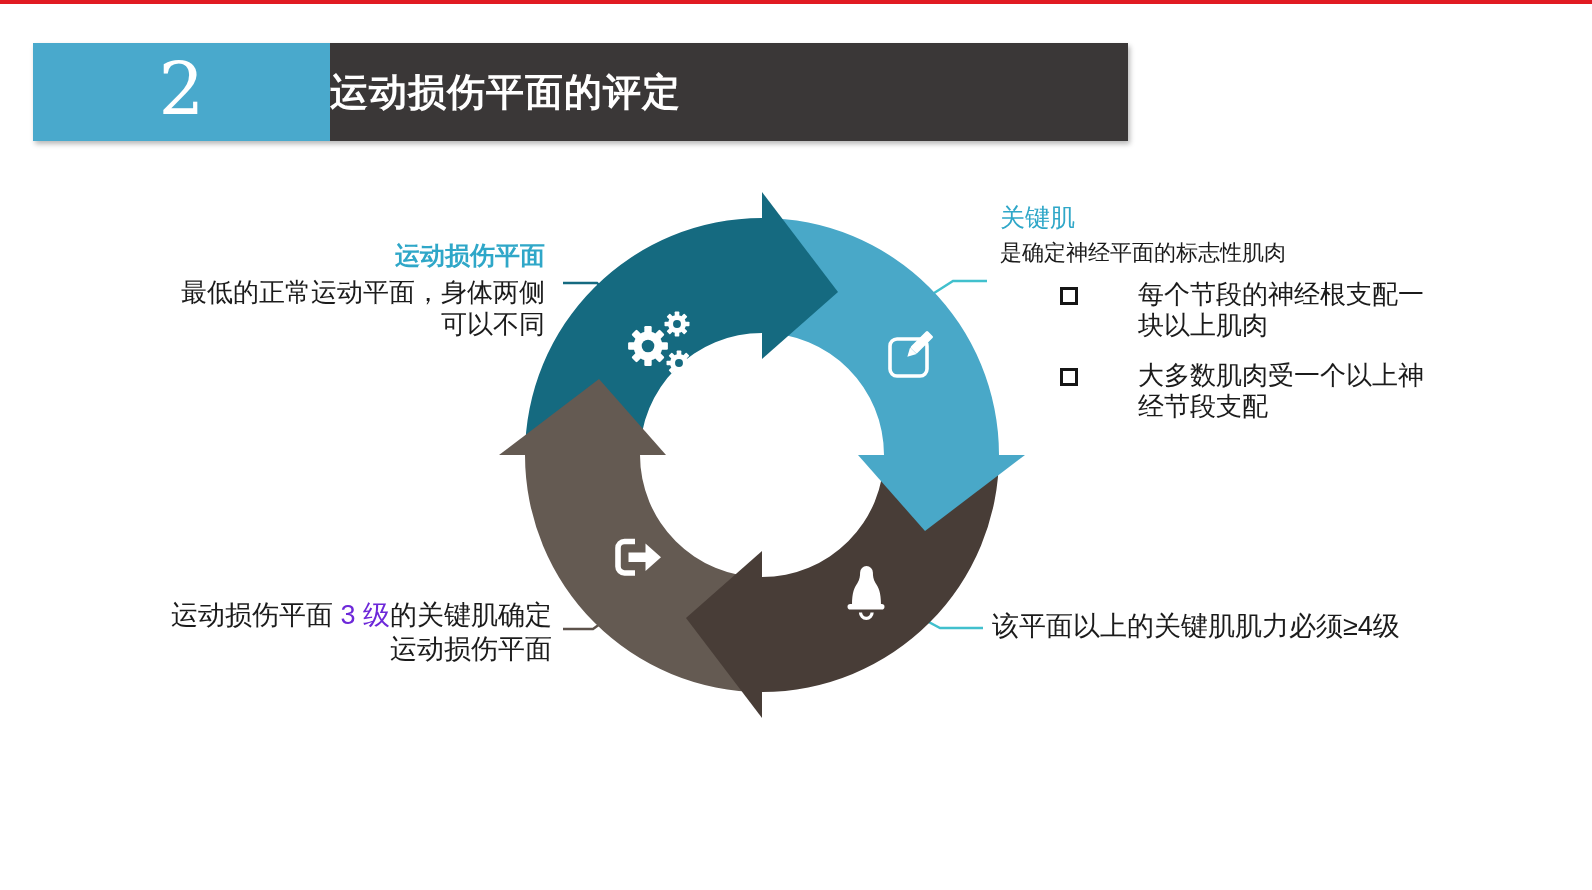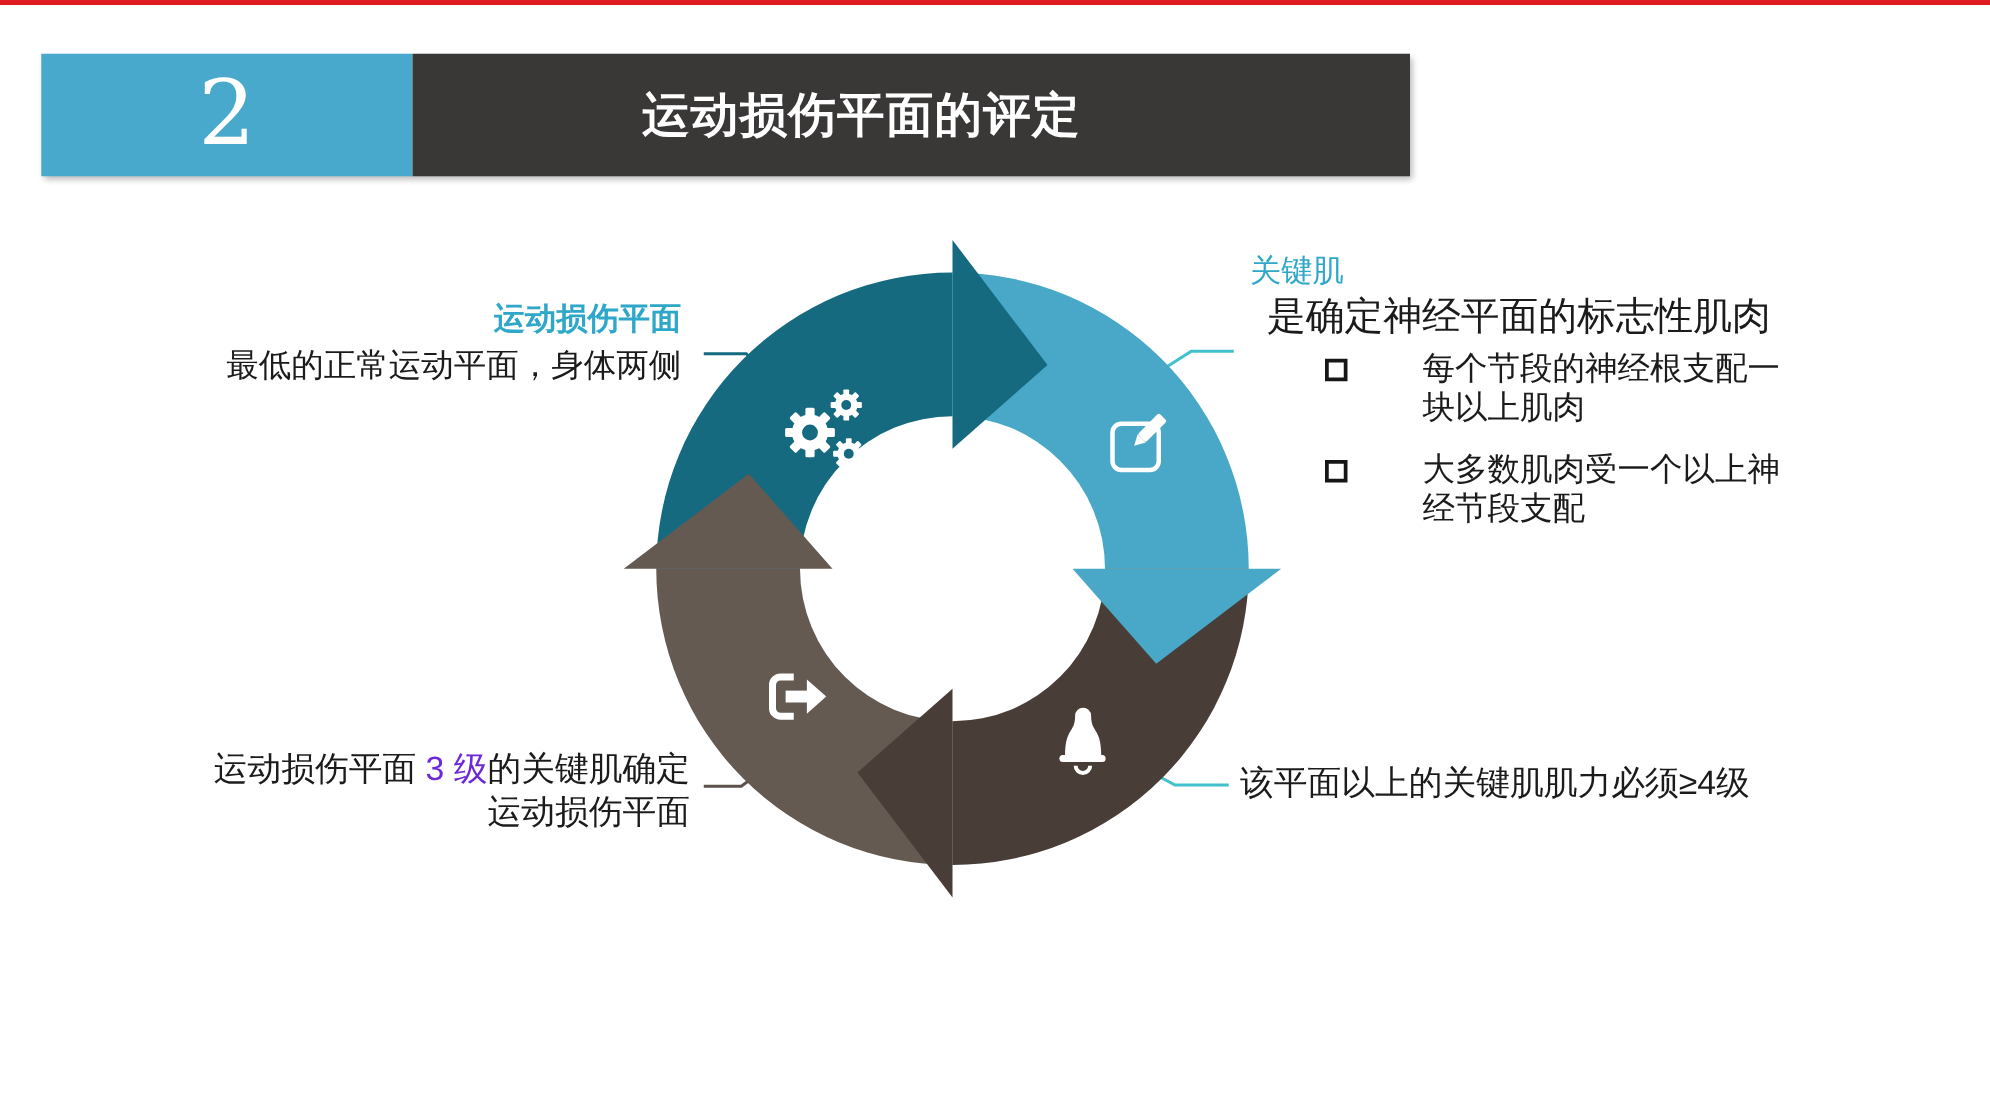--- a/index.html
+++ b/index.html
@@ -12,35 +12,35 @@
 
   
   .header{position:absolute;left:33px;top:43px;width:1095px;height:98px;display:flex;
           box-shadow:2px 3px 5px rgba(0,0,0,.28);}
   .header-num{width:297px;background:#49a9cc;display:flex;align-items:center;justify-content:center;}
   .header-num span{
     font-family:"DejaVu Serif","Liberation Serif",serif;
     font-size:72px;color:#ffffff;line-height:1;transform:translateY(-2px);}
   .header-bar{flex:1;background:#3a3737;display:flex;align-items:center;}
   .header-title{
-    width:100%;text-align:center;padding-right:80px;box-sizing:border-box;
+    width:100%;text-align:left;padding-right:80px;box-sizing:border-box;
     color:#ffffff;font-size:38px;font-weight:700;letter-spacing:1px;}
 
   
   .diagram-svg{position:absolute;left:495px;top:185px;width:540px;height:540px;}
 
   
   .co{position:absolute;color:#1b1b1b;}
   .co-tl{top:240px;right:1047px;width:430px;text-align:right;}
   .co-tl .co-title{color:#2fa7c8;font-weight:700;font-size:25px;line-height:30px;margin-bottom:6px;}
   .co-tl .co-line{font-size:26px;line-height:32px;}
 
   .co-tr{top:202px;left:1000px;width:430px;text-align:left;}
   .co-tr .co-title{color:#2fa7c8;font-weight:400;font-size:25px;line-height:30px;margin-bottom:4px;}
-  .co-tr .co-sub{font-size:31px;line-height:33px;margin-bottom:10px;text-align:center;}
+  .co-tr .co-sub{font-size:22px;line-height:33px;margin-bottom:10px;}
   .bullet-item{display:flex;margin:0 0 19px 60px;}
   .bullet-sq{flex:0 0 auto;width:12px;height:12px;border:3px solid #161616;margin:8px 44px 0 0;}
   .bullet-text{font-size:26px;line-height:31px;width:300px;margin-left:16px;}
 
   .co-br{top:609px;left:992px;font-size:27px;line-height:34px;white-space:nowrap;}
 
   .co-bl{top:598px;right:1040px;width:430px;text-align:right;font-size:27px;line-height:34px;}
   .co-bl .hl{color:#6d28d9;}
 </style>
 </head>
@@ -114,20 +114,21 @@
   <g>
     <path d="M 140 356.5 h -10.5 a 6.5 6.5 0 0 0 -6.5 6.5 v 18.5 a 6.5 6.5 0 0 0 6.5 6.5 h 10.5" fill="none" stroke="#ffffff" stroke-width="5.6"></path>
     <rect x="133.5" y="367.5" width="17.5" height="9.5" fill="#ffffff"></rect>
     <path d="M 150.5 358.5 L 150.5 386 L 166 372.2 Z" fill="#ffffff"></path>
   </g>
 </svg>
 
 <div class="co co-tl">
   <div class="co-title">运动损伤平面</div>
   <div class="co-line">最低的正常运动平面，身体两侧</div>
+  <div class="co-line">可以不同</div>
 </div>
 
 <div class="co co-tr">
   <div class="co-title">关键肌</div>
   <div class="co-sub">是确定神经平面的标志性肌肉</div>
   <div class="bullet-item">
     <span class="bullet-sq"></span>
     <span class="bullet-text">每个节段的神经根支配一块以上肌肉</span>
   </div>
   <div class="bullet-item">

